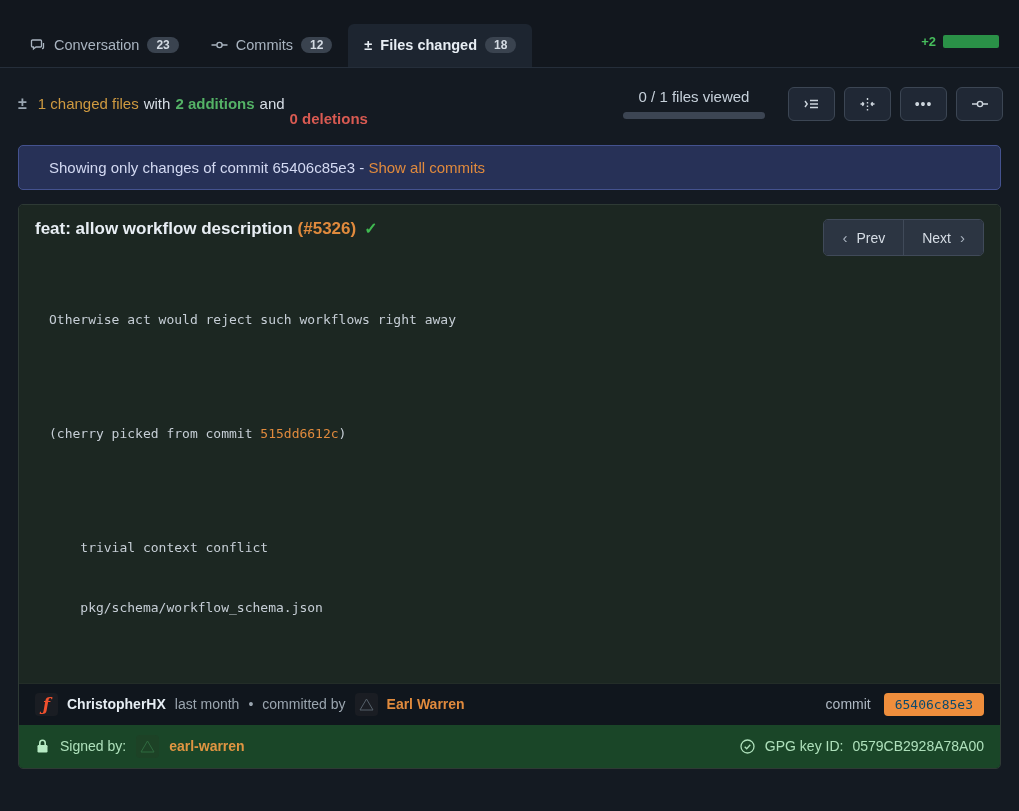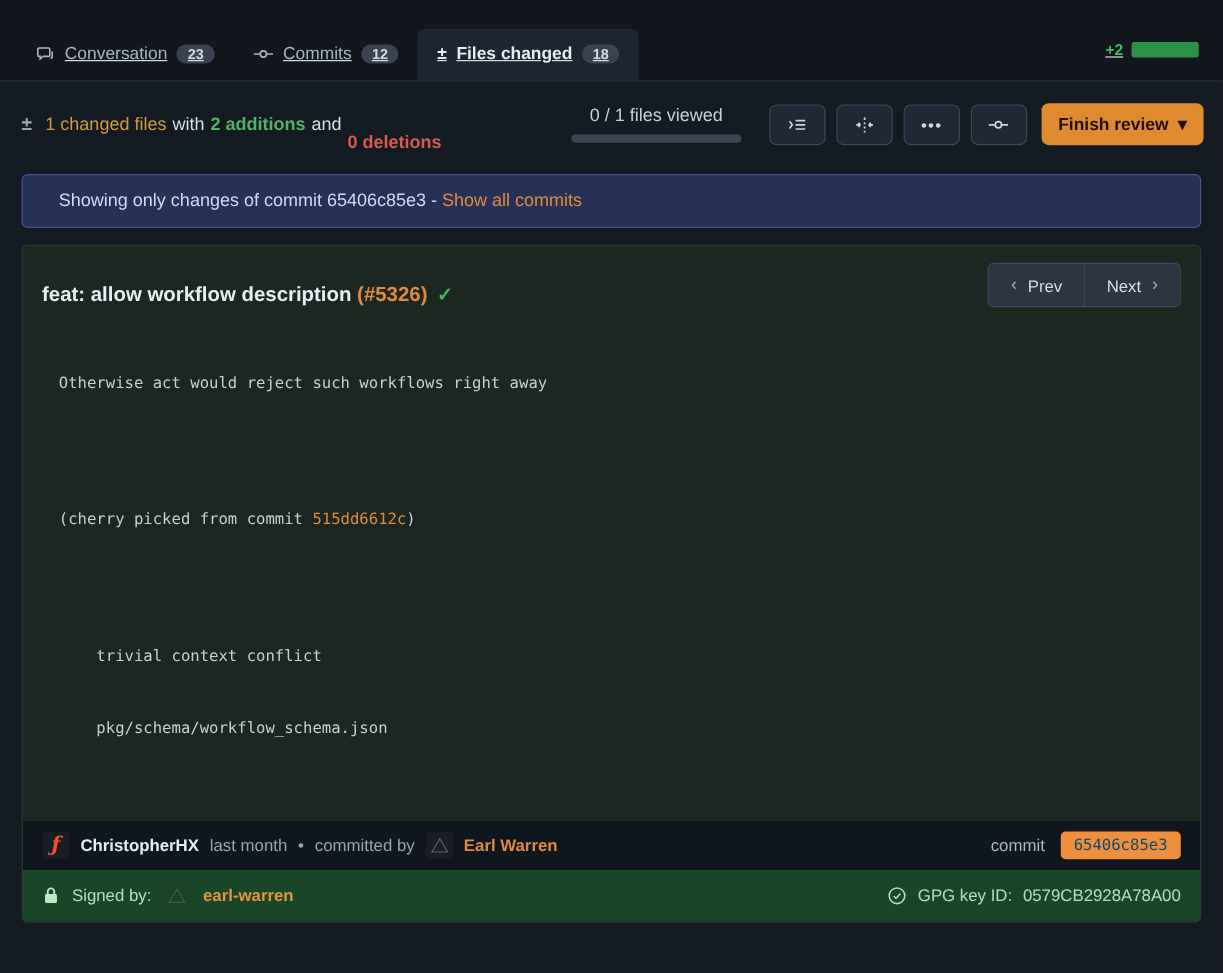--- a/index.html
+++ b/index.html
@@ -6,21 +6,21 @@
   html,body { width:1019px; height:811px; overflow:hidden; }
   body {
     font-family:"Liberation Sans", sans-serif;
     background:#141a22; color:#d7dee6; font-size:14px;
   }
   .mono { font-family:"DejaVu Sans Mono", monospace; }
   svg { display:block; }
 
   
   .tabstrip { height:68px; display:flex; align-items:flex-end; padding:0 14px 0 14px;
-              border-bottom:1px solid #252e3a; background:#12171e;text-decoration:underline; }
+              border-bottom:1px solid #252e3a; background:#12171e; }
   .tab { display:flex; align-items:center; gap:8px; padding:13px 16px 14px;
          color:#a9b4c0; font-size:14.5px; cursor:pointer; border-radius:6px 6px 0 0; }
   .tab.active { background:#1d2530; color:#e7edf3; font-weight:bold; }
   .pill { background:#3a434f; color:#d4dbe3; border-radius:9px; padding:1px 9px;
           font-size:12px; font-weight:bold; }
   .tab-icon { color:#a9b4c0; }
   .tab.active .tab-icon { color:#e7edf3; }
   .strip-spacer { flex:1; }
   .diffstat { display:flex; align-items:center; gap:7px; padding-bottom:18px; margin-right:6px; }
   .diffstat .adds { color:#46bd5c; font-weight:bold; font-size:13px; }
@@ -47,21 +47,21 @@
                 display:flex; align-items:center; gap:8px; cursor:pointer; }
 
   
   .banner { margin:8px 18px 14px; background:#273157; border:1px solid #44528f;
             border-radius:5px; padding:13px 16px 13px 30px; font-size:15px; color:#d3d9f2; }
   .banner a { color:#e08a3d; text-decoration:none; cursor:pointer; }
 
   
   .commitbox { margin:0 18px; border:1px solid #2e3a35; border-radius:5px; overflow:hidden; }
   .commit-top { background:#1c2722; padding:14px 16px 6px; }
-  .commit-head { display:flex; align-items:flex-end; }
+  .commit-head { display:flex; align-items:flex-start; }
   .commit-title { font-size:17px; font-weight:bold; color:#e8eef4; }
   .commit-title .issue { color:#e08a3d; cursor:pointer; }
   .commit-title .ok { color:#3fb950; margin-left:8px; font-size:16px; }
   .pn-group { margin-left:auto; display:flex; border:1px solid #404a59; border-radius:5px; overflow:hidden; }
   .pn-btn { background:#2c3542; color:#d6dde5; font-size:14px; padding:9px 18px;
             display:flex; align-items:center; gap:9px; cursor:pointer; }
   .pn-btn + .pn-btn { border-left:1px solid #404a59; }
   .pn-btn .chev { color:#aab4c0; font-size:15px; }
   .commit-msg { font-family:"DejaVu Sans Mono", monospace; font-size:13px; line-height:1.55;
                 color:#c6ced6; padding:14px 0 18px 14px; white-space:pre; }
@@ -150,24 +150,20 @@
   </div>
   <div class="icon-btn">
     <span class="dots">•••</span>
   </div>
   <div class="icon-btn">
     <svg width="18" height="16" viewBox="0 0 18 16" fill="none" stroke="currentColor" stroke-width="1.4">
       <circle cx="9" cy="8" r="2.6"></circle>
         <path d="M1 8h5M12 8h5"></path>
     </svg>
   </div>
-  <button class="finish-btn">
-    <span>Finish review</span>
-    <span>▾</span>
-  </button>
 </div>
 
 <div class="banner">
   <span>Showing only changes of commit 65406c85e3 -</span>
   <a>Show all commits</a>
 </div>
 
 <div class="commitbox">
   <div class="commit-top">
     <div class="commit-head">

